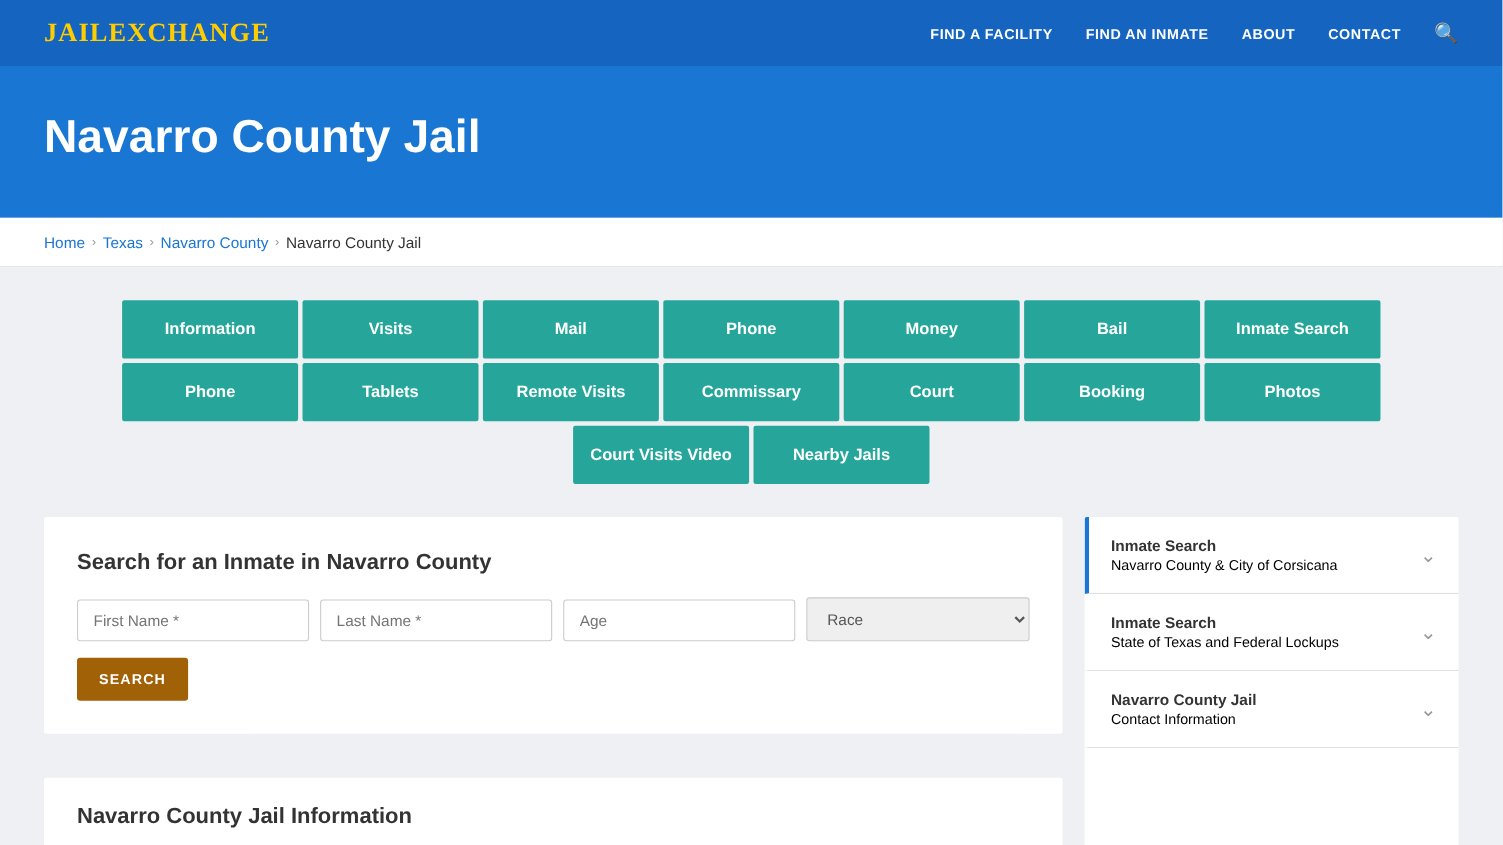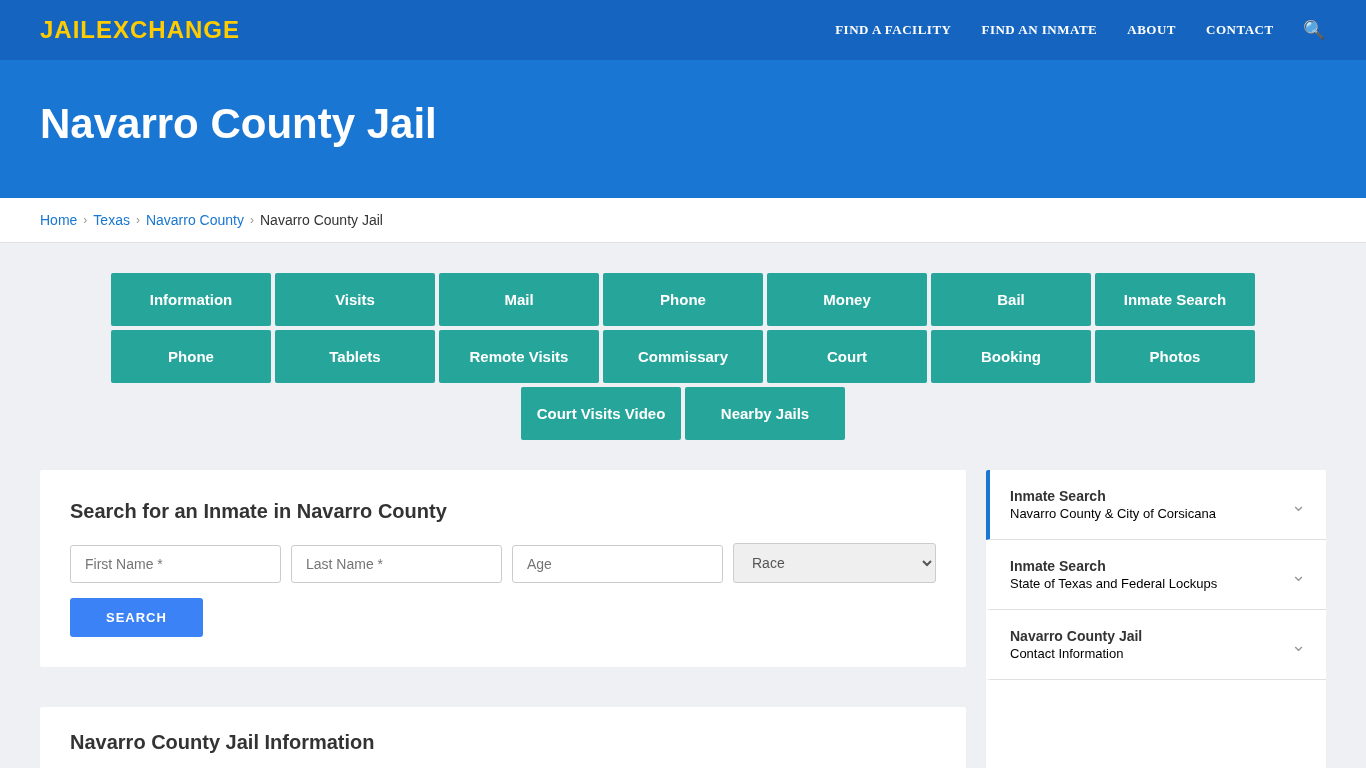--- a/index.html
+++ b/index.html
@@ -12,23 +12,24 @@
       display: flex;
       align-items: center;
       justify-content: space-between;
       height: 60px;
     }
     .logo {
       font-size: 24px;
       font-weight: 900;
       color: white;
       letter-spacing: 1px;
+      font-family: Liberation Serif, serif;
     }
     .logo span { color: #ffcc00; }
-    .nav { display: flex; align-items: center; gap: 30px; font-family: Liberation Serif, serif; }
+    .nav { display: flex; align-items: center; gap: 30px; }
     .nav-item {
       color: white;
       font-size: 13px;
       font-weight: 700;
       letter-spacing: 0.5px;
       cursor: pointer;
       text-decoration: none;
     }
     .search-icon { color: white; font-size: 18px; cursor: pointer; }
 
@@ -113,24 +114,24 @@
     }
     .form-row input, .form-row select {
       flex: 1;
       padding: 10px 14px;
       border: 1px solid #ccc;
       border-radius: 3px;
       font-size: 14px;
       color: #555;
     }
     .search-btn {
-      background: #3b82f6;
+      background: #a16207;
       color: white;
       border: none;
-      padding: 12px 36px;
+      padding: 12px 20px;
       font-size: 13px;
       font-weight: 700;
       letter-spacing: 1px;
       cursor: pointer;
       border-radius: 3px;
     }
 
     
     .sidebar {
       width: 340px;

